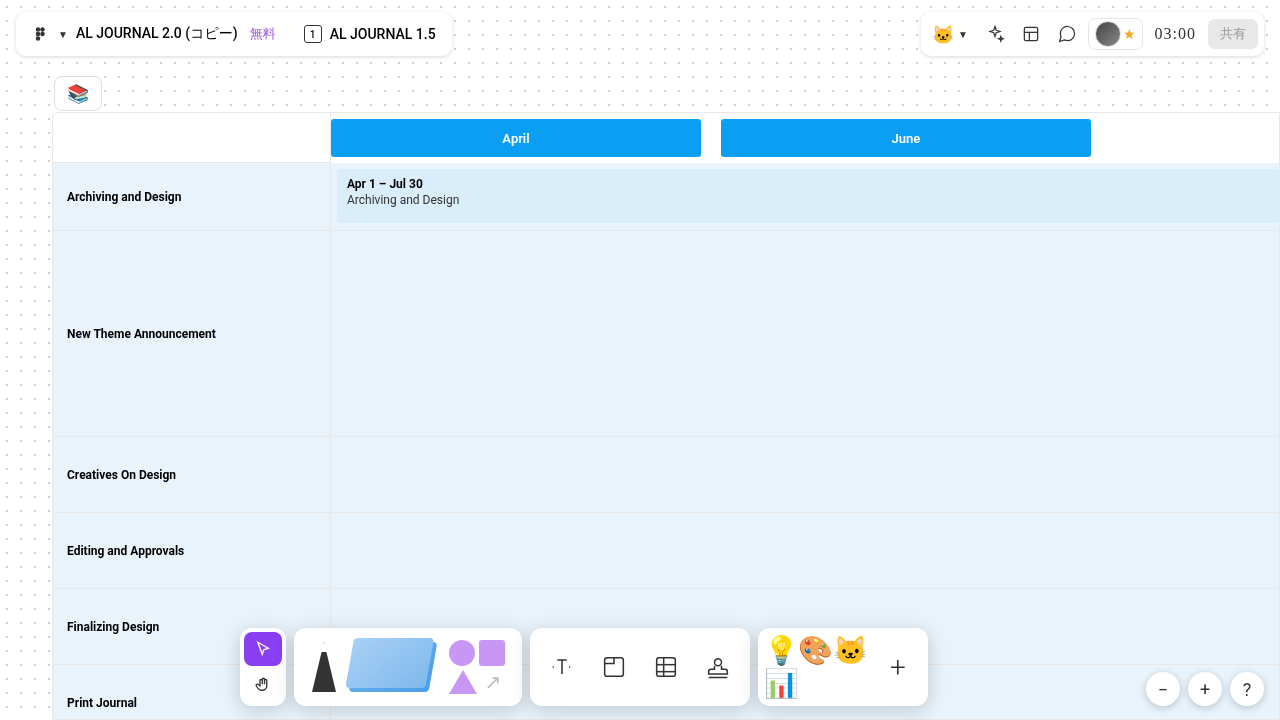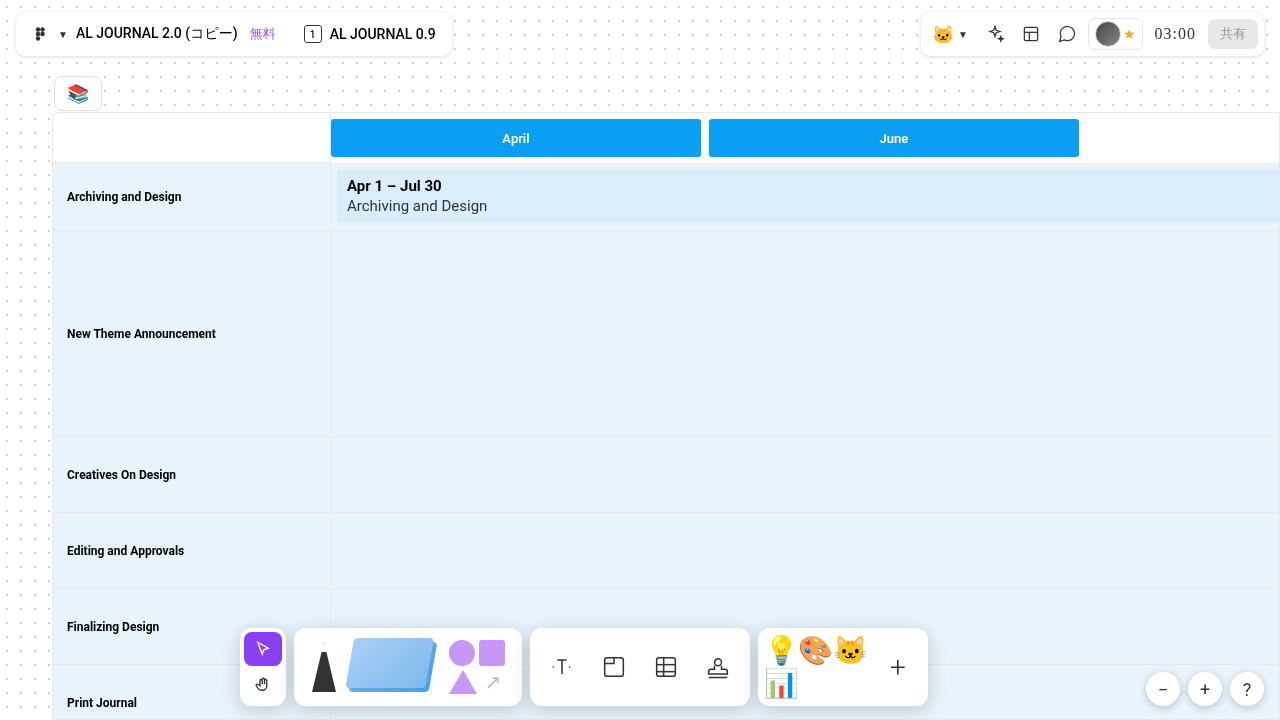--- a/index.html
+++ b/index.html
@@ -23,26 +23,26 @@
 .share-btn{background:#e8e8e8;color:#999;padding:6px 12px;border-radius:7px;font-size:13px;font-weight:500;cursor:pointer}
 .title-chip{position:absolute;top:76px;left:54px;background:#fff;border:1.5px solid #e0e0e0;border-radius:8px;padding:6px 12px;display:flex;align-items:center;gap:8px;z-index:5}
 .title-chip .emoji{font-size:18px}
 .title-chip .txt{font-size:18px;font-weight:700;color:#000}
 .gantt{position:absolute;top:112px;left:52px;right:0;bottom:0;background:#fff;border:1px solid #e8e8e8;border-radius:6px 0 0 0;overflow:hidden;z-index:2}
 .gantt-inner{display:flex;height:100%}
 .gantt-side{width:278px;flex-shrink:0;border-right:1px solid #e8e8e8}
 .gantt-side-head{height:50px;border-bottom:1px solid #e8e8e8}
 .row-label{display:flex;align-items:center;padding:0 14px;font-size:12px;font-weight:700;color:#000;border-bottom:1px solid #e8e8e8;background:#e8f3fc}
 .gantt-main{flex:1;position:relative;overflow:hidden}
-.month-head{display:flex;height:50px;gap:8px;padding:6px 0 6px 0}
+.month-head{display:flex;height:50px;gap:20px;padding:6px 0 6px 0}
 .month{flex:0 0 370px;background:#0a9ff2;color:#fff;font-size:13px;font-weight:600;display:flex;align-items:center;justify-content:center;border-radius:3px}
 .grid-rows{position:relative}
 .grid-row{border-bottom:1px solid #e8e8e8;position:relative;background:#e8f3fc}
 .vline{position:absolute;top:0;bottom:0;width:1px;background:#f0f0f0}
-.gantt-bar{position:absolute;left:6px;top:6px;right:0;height:54px;background:#daedfb;border-radius:4px 0 0 4px;padding:8px 10px;font-size:15px}
+.gantt-bar{position:absolute;left:6px;top:6px;right:0;height:54px;background:#daedfb;border-radius:4px 0 0 4px;padding:8px 10px;font-size:12px}
 .bar-dates{font-weight:700;color:#000;margin-bottom:2px}
 .bar-title{color:#333}
 .toolbar{position:absolute;left:240px;bottom:14px;display:flex;gap:8px;z-index:20}
 .tb-group{background:#fff;border-radius:12px;box-shadow:0 4px 20px rgba(0,0,0,0.18);display:flex;align-items:center;padding:6px}
 .sel-group{flex-direction:column;padding:4px;gap:2px}
 .sel-btn{width:38px;height:34px;display:flex;align-items:center;justify-content:center;border-radius:8px;cursor:pointer}
 .sel-btn.active{background:#8a3ff2}
 .sel-btn svg{width:18px;height:18px;stroke:#333;fill:none;stroke-width:1.8}
 .sel-btn.active svg{stroke:#fff}
 .tool-item{width:48px;height:62px;display:flex;align-items:center;justify-content:center;cursor:pointer}
@@ -82,21 +82,21 @@
           </svg>
       </span>
       <span class="chev">▼</span>
       <span>AL JOURNAL 2.0 (コピー)</span>
       <span class="free-badge">無料</span>
     </div>
     <div class="tab">
       <span class="page-icon">
           <span>1</span>
         </span>
-      <span>AL JOURNAL 0.9</span>
+      <span>AL JOURNAL 1.5</span>
     </div>
   </div>
   <div class="topright">
     <div class="emoji-btn">
       <span>🐱</span>
       <span class="chev">▼</span>
     </div>
     <div class="icon-btn">
       <svg viewBox="0 0 24 24">
           <path d="M12 3l1.5 4.5L18 9l-4.5 1.5L12 15l-1.5-4.5L6 9l4.5-1.5zM19 15l.7 2 2 .7-2 .7-.7 2-.7-2-2-.7 2-.7z"></path>

